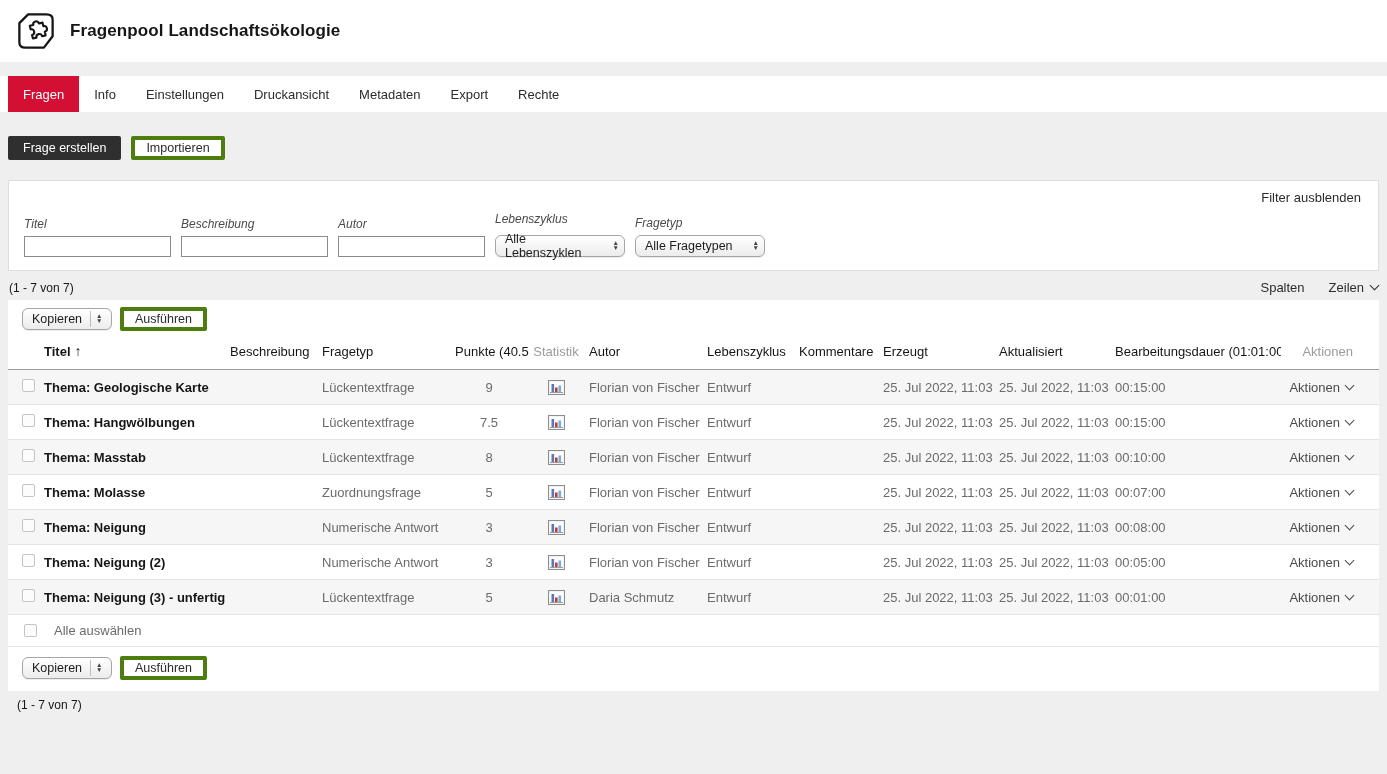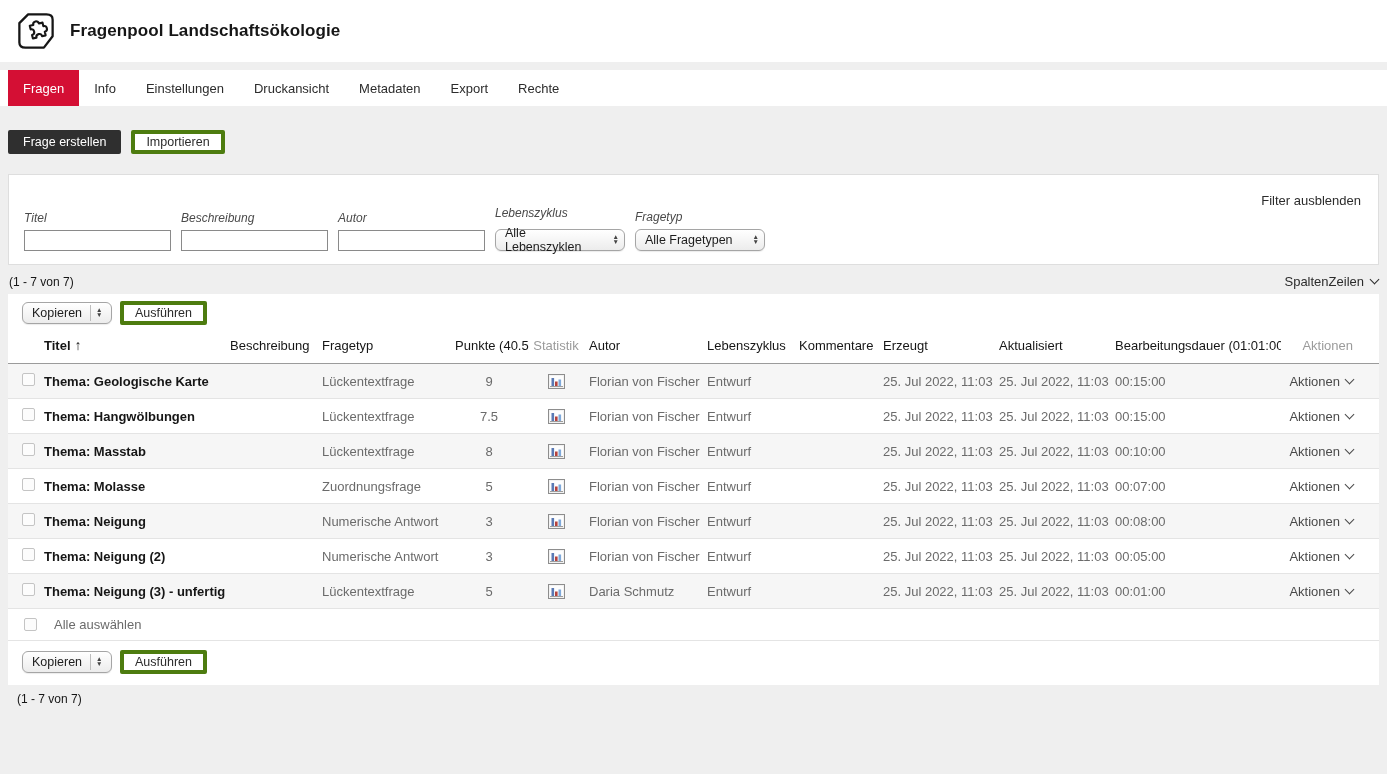--- a/index.html
+++ b/index.html
@@ -9,55 +9,55 @@
     font-family:"Liberation Sans", sans-serif;
     color:#161616;
     font-size:13px;
   }
   
   .titlebar { background:#fff; height:62px; display:flex; align-items:center; padding:0 15px; gap:13px; }
   .titlebar h1 { font-size:17px; font-weight:700; letter-spacing:.1px; }
   .qpl-icon { width:42px; height:42px; flex:0 0 auto; }
 
   
-  .tabbar { margin-top:8px; background:#fff; height:36px; display:flex; align-items:stretch; padding-left:8px; }
+  .tabbar { margin-top:14px; background:#fff; height:36px; display:flex; align-items:stretch; padding-left:8px; }
   .tab { display:flex; align-items:center; padding:0 15px; font-size:13px; color:#2c2c2c; text-decoration:none; cursor:pointer; }
   .tab.active { background:var(--accent,#d40f34); color:#fff; }
 
   .content { padding:0 8px; }
 
   
   .btn { display:inline-flex; align-items:center; font-size:12.5px; padding:4px 11px; height:24px;
          border:4px solid #4d7c0f; background:#fff; color:#2c2c2c; border-radius:2px; cursor:pointer;
          font-family:"Liberation Sans", sans-serif; }
   .btn.primary { background:var(--primary_button,#2f2f2f); border-color:var(--primary_button,#2f2f2f); color:#fff; }
   .btnrow { margin-top:24px; display:flex; gap:10px; }
 
   
   .filterpanel { margin-top:20px; background:#fff; border:1px solid #dedede; padding:10px 15px 13px; position:relative; }
-  .filter-hide { position:absolute; top:9px; right:17px; font-size:13px; color:#2c2c2c; cursor:pointer;margin-top:9px; }
+  .filter-hide { position:absolute; top:9px; right:17px; font-size:13px; color:#2c2c2c; cursor:pointer; }
   .filter-fields { display:flex; gap:10px; margin-top:21px; align-items:flex-end; }
   .ffield .flabel { display:block; font-style:italic; font-size:12px; color:#4a4a4a; margin-bottom:5px; }
   .tinput { width:147px; height:21px; border:1px solid #8a8a8a; background:#fff; font-size:12.5px; padding:0 4px;
             font-family:"Liberation Sans", sans-serif; }
   .msel { display:inline-flex; align-items:center; border:1px solid #a5a5a5; border-radius:6px;
           background:linear-gradient(#ffffff,#ececec); height:22px; padding:0 5px 0 9px; font-size:12.5px;
           color:#1c1c1c; cursor:pointer; box-shadow:0 1px 1px rgba(0,0,0,.08); }
   .msel .arrows { margin-left:auto; display:flex; flex-direction:column; align-items:center;
                   font-size:6.5px; line-height:4.6px; color:#444; padding-left:8px; }
   .msel.w130 { width:130px; } .msel.w90 { width:90px; }
   .msel.sep .arrows { border-left:1px solid #bdbdbd; padding-left:5px; margin-left:8px; height:16px; justify-content:center; }
   .cb { display:inline-block; width:13px; height:13px; border:1px solid #c4c4c4; background:#fcfcfc; border-radius:2px; cursor:pointer; }
   .filter-check { margin-top:13px; }
   .filter-check .cb { margin-top:7px; }
   .filter-btns { margin-top:13px; display:flex; gap:6px; }
 
   
   .rangerow { display:flex; justify-content:space-between; align-items:center; margin:9px 1px 5px; font-size:12px; }
-  .viewctrls { display:flex; font-size:13px; align-items:center; color:#2c2c2c; }
+  .viewctrls { display:flex; gap:24px; font-size:13px; align-items:center; color:#2c2c2c; }
   .viewctrls > span { cursor:pointer; display:inline-flex; align-items:center; gap:7px; }
   .chev { display:inline-block; width:7px; height:7px; border-right:1.4px solid currentColor;
           border-bottom:1.4px solid currentColor; transform:rotate(45deg); margin-top:-4px; }
 
   
   .tablepanel { background:#fff; }
   .tabletoolbar { padding:7px 14px 4px; display:flex; gap:8px; align-items:center; }
   table { width:100%; border-collapse:collapse; table-layout:fixed; font-size:13px; }
   thead th { text-align:left; font-weight:400; padding:8px 6px 10px 2px; color:#161616;
              border-bottom:1px solid #9b9b9b; white-space:nowrap; overflow:hidden; }

